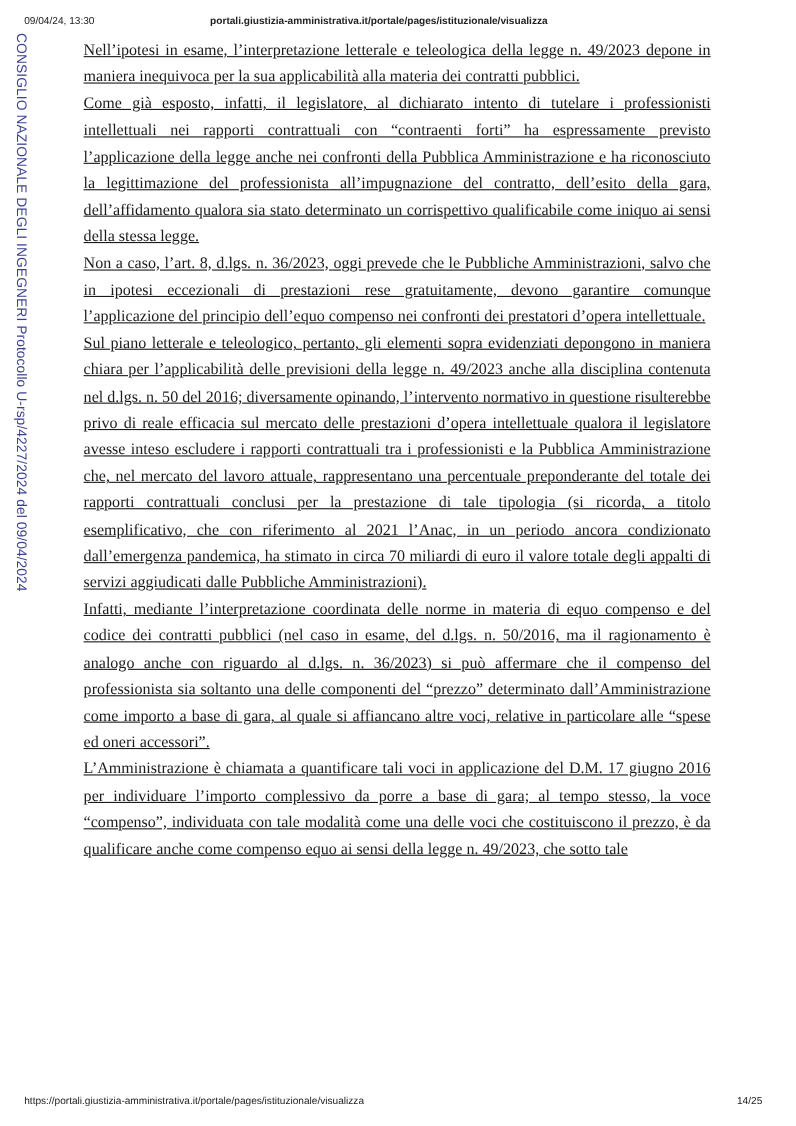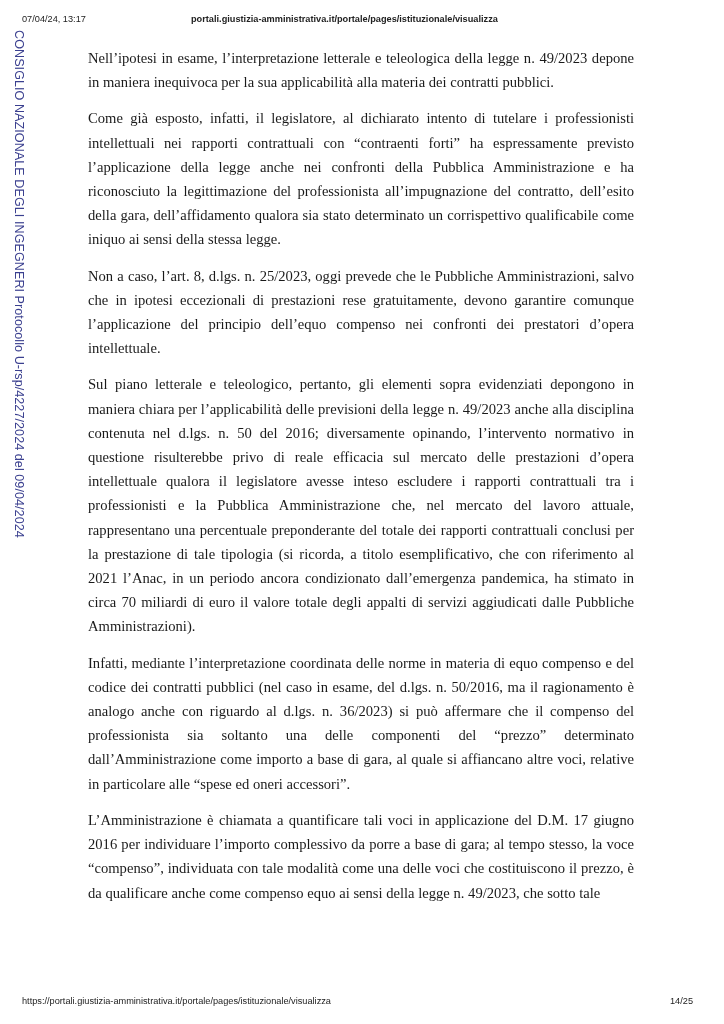--- a/index.html
+++ b/index.html
@@ -70,45 +70,46 @@
       white-space: nowrap;
       letter-spacing: 0.05px;
     }
     .content {
       position: absolute;
       left: 76px;
       top: 34px;
       width: 570px;
     }
     .para {
-      margin: 12px;
+      margin: 0;
       font-size: 14.6px;
       line-height: 24.2px;
       text-align: justify;
       text-align-last: left;
       word-spacing: 0px;
+      text-decoration: underline;
     }
     .para + .para {
       margin-top: 0px;
     }
   </style>
 </head>
 <body>
 
 <div class="print-header">
-  <span class="datetime">07/04/24, 13:17</span>
+  <span class="datetime">09/04/24, 13:30</span>
   <span class="url">portali.giustizia-amministrativa.it/portale/pages/istituzionale/visualizza</span>
 </div>
 
 <div class="stamp">CONSIGLIO NAZIONALE DEGLI INGEGNERI Protocollo U-rsp/4227/2024 del 09/04/2024</div>
 
 <div class="content">
   <p class="para">Nell’ipotesi in esame, l’interpretazione letterale e teleologica della legge n. 49/2023 depone in maniera inequivoca per la sua applicabilità alla materia dei contratti pubblici.</p>
   <p class="para">Come già esposto, infatti, il legislatore, al dichiarato intento di tutelare i professionisti intellettuali nei rapporti contrattuali con “contraenti forti” ha espressamente previsto l’applicazione della legge anche nei confronti della Pubblica Amministrazione e ha riconosciuto la legittimazione del professionista all’impugnazione del contratto, dell’esito della gara, dell’affidamento qualora sia stato determinato un corrispettivo qualificabile come iniquo ai sensi della stessa legge.</p>
-  <p class="para">Non a caso, l’art. 8, d.lgs. n. 25/2023, oggi prevede che le Pubbliche Amministrazioni, salvo che in ipotesi eccezionali di prestazioni rese gratuitamente, devono garantire comunque l’applicazione del principio dell’equo compenso nei confronti dei prestatori d’opera intellettuale.</p>
+  <p class="para">Non a caso, l’art. 8, d.lgs. n. 36/2023, oggi prevede che le Pubbliche Amministrazioni, salvo che in ipotesi eccezionali di prestazioni rese gratuitamente, devono garantire comunque l’applicazione del principio dell’equo compenso nei confronti dei prestatori d’opera intellettuale.</p>
   <p class="para">Sul piano letterale e teleologico, pertanto, gli elementi sopra evidenziati depongono in maniera chiara per l’applicabilità delle previsioni della legge n. 49/2023 anche alla disciplina contenuta nel d.lgs. n. 50 del 2016; diversamente opinando, l’intervento normativo in questione risulterebbe privo di reale efficacia sul mercato delle prestazioni d’opera intellettuale qualora il legislatore avesse inteso escludere i rapporti contrattuali tra i professionisti e la Pubblica Amministrazione che, nel mercato del lavoro attuale, rappresentano una percentuale preponderante del totale dei rapporti contrattuali conclusi per la prestazione di tale tipologia (si ricorda, a titolo esemplificativo, che con riferimento al 2021 l’Anac, in un periodo ancora condizionato dall’emergenza pandemica, ha stimato in circa 70 miliardi di euro il valore totale degli appalti di servizi aggiudicati dalle Pubbliche Amministrazioni).</p>
   <p class="para">Infatti, mediante l’interpretazione coordinata delle norme in materia di equo compenso e del codice dei contratti pubblici (nel caso in esame, del d.lgs. n. 50/2016, ma il ragionamento è analogo anche con riguardo al d.lgs. n. 36/2023) si può affermare che il compenso del professionista sia soltanto una delle componenti del “prezzo” determinato dall’Amministrazione come importo a base di gara, al quale si affiancano altre voci, relative in particolare alle “spese ed oneri accessori”.</p>
   <p class="para">L’Amministrazione è chiamata a quantificare tali voci in applicazione del D.M. 17 giugno 2016 per individuare l’importo complessivo da porre a base di gara; al tempo stesso, la voce “compenso”, individuata con tale modalità come una delle voci che costituiscono il prezzo, è da qualificare anche come compenso equo ai sensi della legge n. 49/2023, che sotto tale</p>
 </div>
 
 <div class="print-footer">
   <span class="url">https://portali.giustizia-amministrativa.it/portale/pages/istituzionale/visualizza</span>
   <span class="page-num">14/25</span>
 </div>
 

